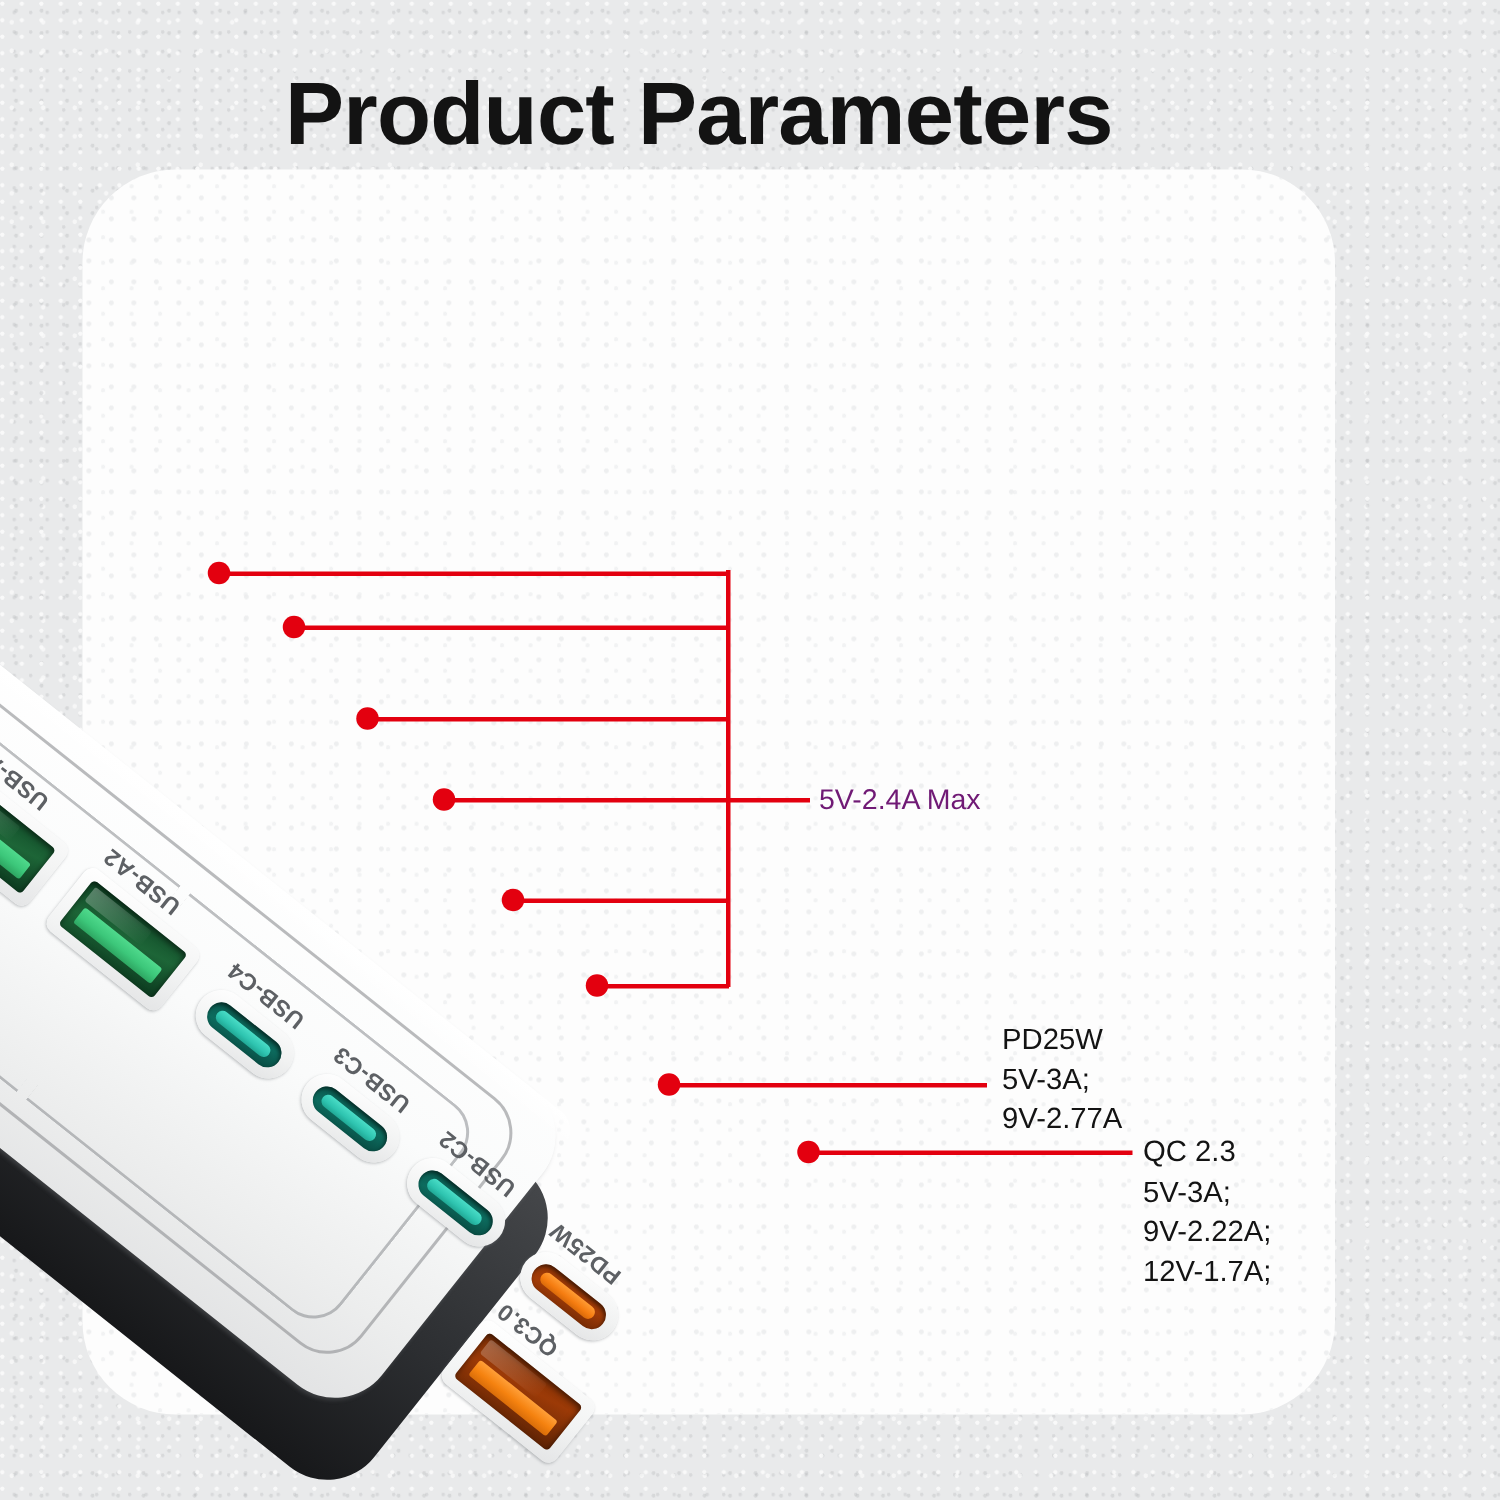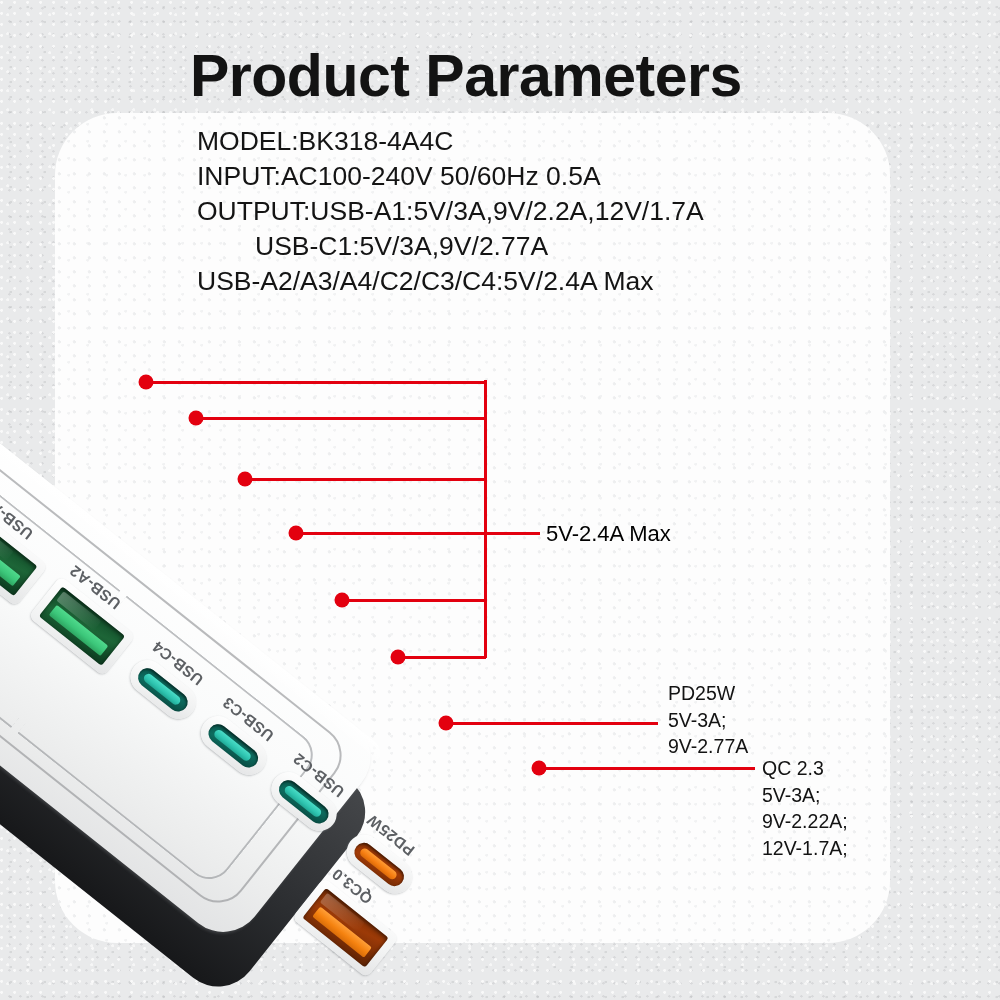--- a/index.html
+++ b/index.html
@@ -160,21 +160,21 @@
   
   #annotations{ position:absolute; inset:0; z-index:7; pointer-events:none; }
   .dot{
     position:absolute; width:15px; height:15px; border-radius:50%;
     background:#e3000f; transform:translate(-50%,-50%);
   }
   .hline{ position:absolute; height:3.4px; background:#e3000f; }
   .vline{ position:absolute; width:3.4px; background:#e3000f; }
 
   .callout{
-    position:absolute; font-size:22px; line-height:26px; color:#000000;
+    position:absolute; font-size:19px; line-height:26px; color:#701a75;
     white-space:nowrap;
   }
   .callout-block{
     position:absolute; font-size:19.5px; line-height:26.5px; color:#131313;
     white-space:nowrap;
   }
 </style>
 </head>
 <body>
 
@@ -250,27 +250,20 @@
           <div class="tongue"></div>
         </div>
       </div>
       <div class="port-label" style="left:694px; top:118px;">QC3.0</div>
 
     </div>
   </div>
 
   <div id="heading">Product Parameters</div>
 
-  <div id="specs">
-    <div class="line">MODEL:BK318-4A4C</div>
-    <div class="line">INPUT:AC100-240V 50/60Hz 0.5A</div>
-    <div class="line">OUTPUT:USB-A1:5V/3A,9V/2.2A,12V/1.7A</div>
-    <div class="line indent">USB-C1:5V/3A,9V/2.77A</div>
-    <div class="line">USB-A2/A3/A4/C2/C3/C4:5V/2.4A Max</div>
-  </div>
 
   <div id="annotations">
 
     <div class="dot" style="left:146px; top:382px;"></div>
     <div class="hline" style="left:146px; top:380.5px; width:340px;"></div>
 
     <div class="dot" style="left:196px; top:418px;"></div>
     <div class="hline" style="left:196px; top:416.5px; width:290px;"></div>
 
     <div class="dot" style="left:245px; top:479px;"></div>

